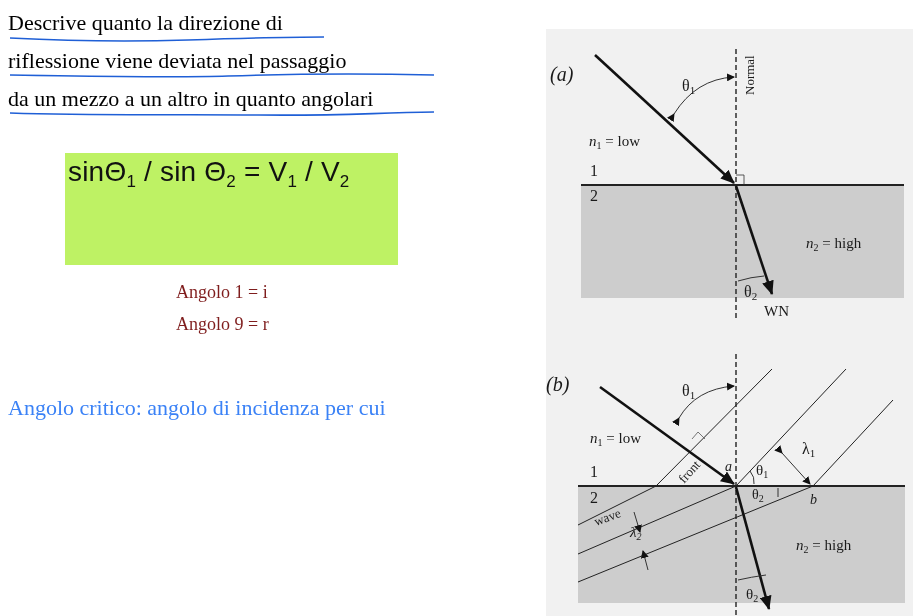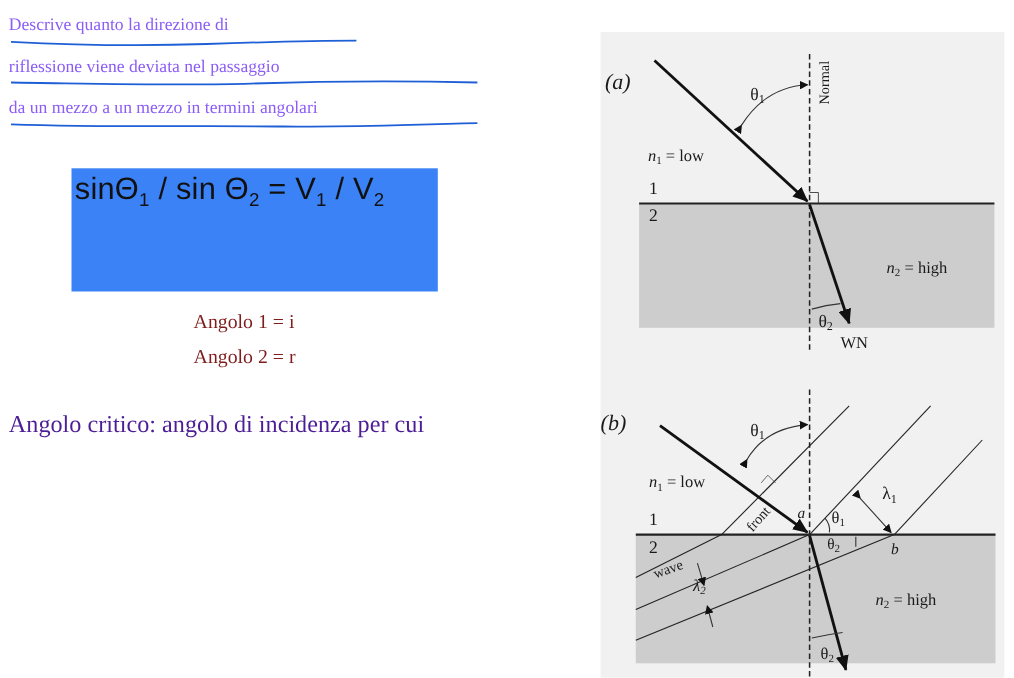--- a/index.html
+++ b/index.html
@@ -7,38 +7,38 @@
     width: 922px; height: 616px; position: relative; overflow: hidden;
     background: #ffffff;
     font-family: "Liberation Serif", "DejaVu Serif", serif;
     color: #1a1a1a;
   }
   .abs { position: absolute; }
 
   
   .intro { left: 8px; top: 4px; width: 440px; }
   .intro-line {
-    position: relative; font-size: 16px; line-height: 38px; height: 38px;
-    white-space: nowrap; color: #8b5cf6;
+    position: relative; font-size: 22px; line-height: 38px; height: 38px;
+    white-space: nowrap; color: #000000;
   }
   .intro-line svg { position: absolute; left: 0; top: 30px; overflow: visible; }
 
   
   .formula {
     left: 65px; top: 153px; width: 333px; height: 112px;
-    background: #3b82f6;
+    background: #bef264;
     font-family: "Liberation Sans", "DejaVu Sans", sans-serif;
     color: #111;
   }
   .formula-row { position: absolute; left: 3px; font-size: 28px; white-space: nowrap; letter-spacing: 0.2px; }
   .formula-row sub { font-size: 17px; vertical-align: -6px; line-height: 0; }
 
   .angle-note { font-size: 18px; color: #7f1d1d; white-space: nowrap; }
 
-  .critical { left: 8px; top: 368px; width: 460px; font-size: 22px; line-height: 36px; color: #4c1d95; }
+  .critical { left: 8px; top: 390px; width: 460px; font-size: 22px; line-height: 36px; color: #3b82f6; }
 
   
   .diagram {
     left: 546px; top: 29px; width: 367px; height: 587px;
     background: #f1f1f1;
   }
   .diagram svg { position: absolute; left: 0; top: 0; }
   .dtext { font-family: "Liberation Serif", "DejaVu Serif", serif; fill: #1a1a1a; }
 </style>
 </head>
@@ -51,35 +51,35 @@
       <path d="M2 4 C 60 7, 120 8, 180 6 S 280 3, 316 3" stroke="#1f5fd6" stroke-width="1.6" fill="none"></path>
     </svg>
   </div>
   <div class="intro-line">
     <span>riflessione viene deviata nel passaggio</span>
     <svg width="430" height="10">
       <path d="M2 3 C 80 4, 160 6, 220 4 S 340 1, 426 3" stroke="#1f5fd6" stroke-width="1.6" fill="none"></path>
     </svg>
   </div>
   <div class="intro-line">
-    <span>da un mezzo a un mezzo in termini angolari</span>
+    <span>da un mezzo a un altro in quanto angolari</span>
     <svg width="430" height="10">
       <path d="M2 3 C 90 6, 170 4, 250 5 S 360 3, 426 2" stroke="#1f5fd6" stroke-width="1.6" fill="none"></path>
     </svg>
   </div>
 </div>
 
 <div class="abs formula">
   <div class="formula-row" style="top: 3px;">
     <span>sinΘ</span><sub>1</sub><span> / sin Θ</span><sub>2</sub><span> = V</span><sub>1</sub><span> / V</span><sub>2</sub>
   </div>
 </div>
 
 <div class="abs angle-note" style="left:176px; top:282px;">Angolo 1 = i</div>
-<div class="abs angle-note" style="left:176px; top:314px;">Angolo 2 = r</div>
+<div class="abs angle-note" style="left:176px; top:314px;">Angolo 9 = r</div>
 
 <div class="abs critical">
   <div>Angolo critico: angolo di incidenza per cui</div>
 </div>
 
 <div class="abs diagram">
   <svg width="367" height="587" viewBox="0 0 367 587">
     <defs>
       <marker id="arr" markerWidth="8" markerHeight="8" refX="7" refY="4" orient="auto" markerUnits="userSpaceOnUse">
         <path d="M0,0 L8,4 L0,8 z" fill="#111"></path>

